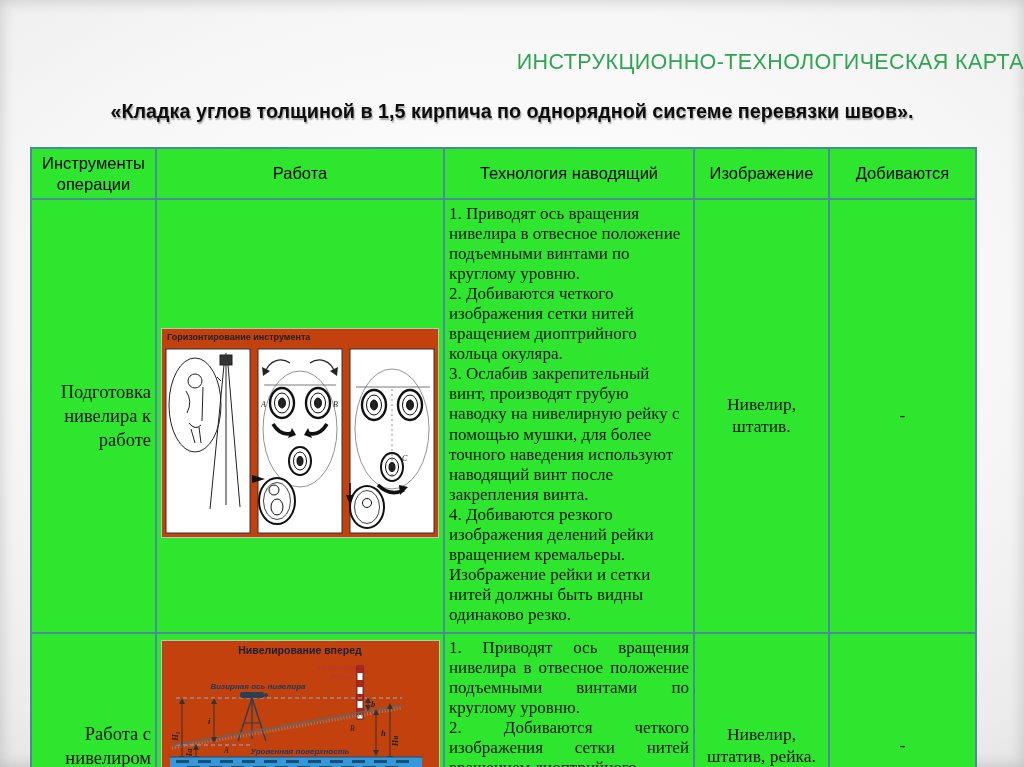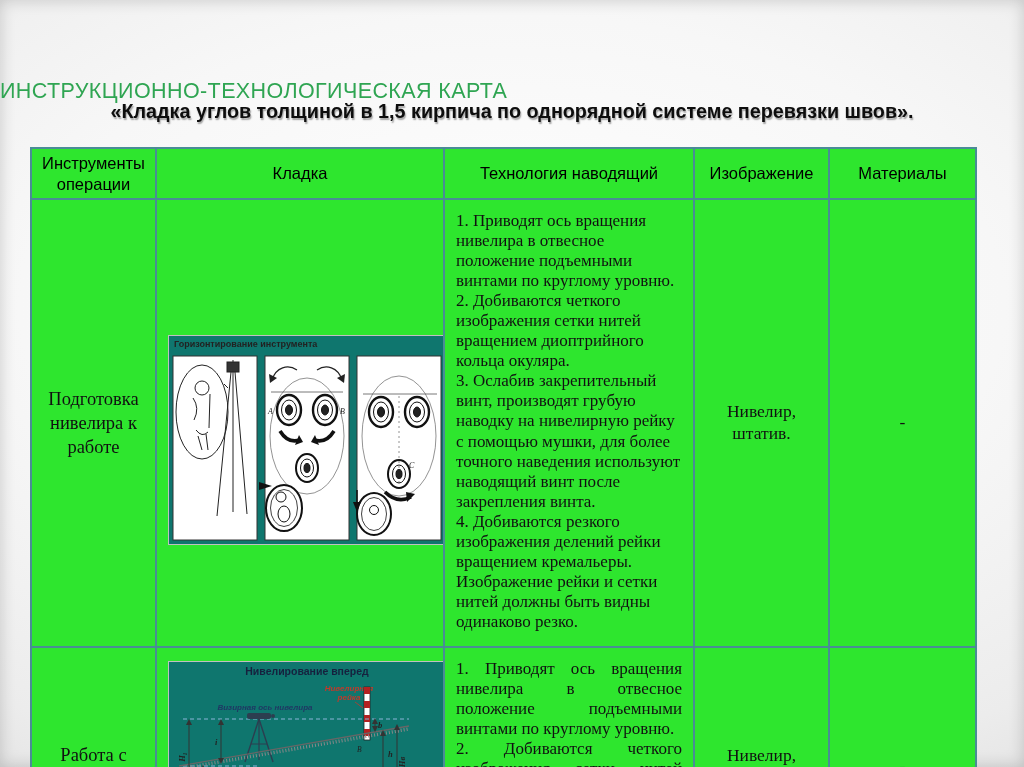--- a/index.html
+++ b/index.html
@@ -3,47 +3,47 @@
 <meta charset="utf-8">
 <style>
   html,body { margin:0; padding:0; background:#888; }
   .slide {
     position:relative; width:1024px; height:767px; overflow:hidden;
     background: radial-gradient(ellipse 120% 95% at 50% 40%, #ffffff 0%, #f7f7f7 40%, #ececec 68%, #d8d8d8 92%, #cccccc 100%);
     box-shadow: inset 0 0 16px rgba(0,0,0,0.18);
     font-family:"Liberation Sans", sans-serif;
   }
   .title {
-    position:absolute; top:50px; left:0; width:100%; text-align:left;
-    font-size:21.5px; letter-spacing:0.4px; color:#2fa552;margin-top:29px;
+    position:absolute; top:50px; left:0; width:100%; text-align:right;
+    font-size:21.5px; letter-spacing:0.4px; color:#2fa552;
   }
   .subtitle {
     position:absolute; top:99px; left:0; width:100%; text-align:center;
     font-size:21px; font-weight:bold; color:#0d0d0d;
     text-shadow:1px 1.5px 1.5px rgba(0,0,0,0.35);
     transform:scaleX(0.94);
   }
   table.itk { position:absolute; left:30px; top:147px; width:945px;
     border-collapse:collapse; table-layout:fixed; }
-  table.itk th, table.itk td { background:#2ee62e; border:2px solid #4a8c96; padding:11px; }
+  table.itk th, table.itk td { background:#2ee62e; border:2px solid #4a8c96; padding:4px; }
   table.itk th {
     height:45px; font-weight:normal; font-size:16.5px; color:#000;
     text-align:center; vertical-align:middle; padding:2px 3px; line-height:1.25;
   }
   table.itk td { font-family:"Liberation Serif", serif; color:#111; }
   tr.r1 td { height:424px; }
   tr.r2 td { height:216px; }
-  td.op { text-align:center; vertical-align:middle; font-size:18.5px; line-height:1.3; padding:0 6px; }
+  td.op { text-align:right; vertical-align:middle; font-size:18.5px; line-height:1.3; padding:0 6px; }
   td.sk { vertical-align:top; }
   td.tech { vertical-align:top; font-size:17px; line-height:1.18;
     padding:3px 4px 0 7px; white-space:pre-line; }
   td.tech.just { text-align:justify; }
   td.tools, td.mat { text-align:center; vertical-align:middle; font-size:17.5px;
     line-height:1.25; white-space:pre-line; }
-  .sketch-box { background:#0f766e; border:1px solid #c0c0c0; margin:14px auto; }
+  .sketch-box { background:#c2410c; border:1px solid #c0c0c0; margin:14px auto; }
   .box1 { width:276px; height:208px; margin-top:124px; }
   .box2 { width:277px; height:170px; margin-top:2px; }
   svg { display:block; }
   .svg-title1 { font:bold 9px "Liberation Sans", sans-serif; fill:#222; }
   .svg-title2 { font:bold 10.5px "Liberation Sans", sans-serif; fill:#16213e; }
   .lbl-red { font:italic bold 8px "Liberation Sans", sans-serif; fill:#c0392b; }
   .lbl-navy { font:italic bold 8px "Liberation Sans", sans-serif; fill:#1f3864; }
   .lbl-dim { font:italic bold 8.5px "Liberation Serif", serif; fill:#222; }
   .lbl-pt { font:italic 7.5px "Liberation Serif", serif; fill:#222; }
   .lbl-screw { font:italic 8px "Liberation Serif", serif; fill:#222; }
@@ -61,24 +61,24 @@
     <colgroup>
       <col style="width:125px">
         <col style="width:288px">
         <col style="width:250px">
       <col style="width:135px">
         <col style="width:147px">
     </colgroup>
     <thead>
       <tr>
         <th>Инструменты операции</th>
-        <th>Кладка</th>
+        <th>Работа</th>
         <th>Технология наводящий</th>
         <th>Изображение</th>
-        <th>Материалы</th>
+        <th>Добиваются</th>
       </tr>
     </thead>
     <tbody>
       <tr class="r1">
         <td class="op">Подготовка нивелира к работе</td>
         <td class="sk">
           <div class="sketch-box box1">
             <svg width="276" height="208" viewBox="0 0 276 208">
               <text x="5" y="11" class="svg-title1">Горизонтирование инструмента</text>
 

